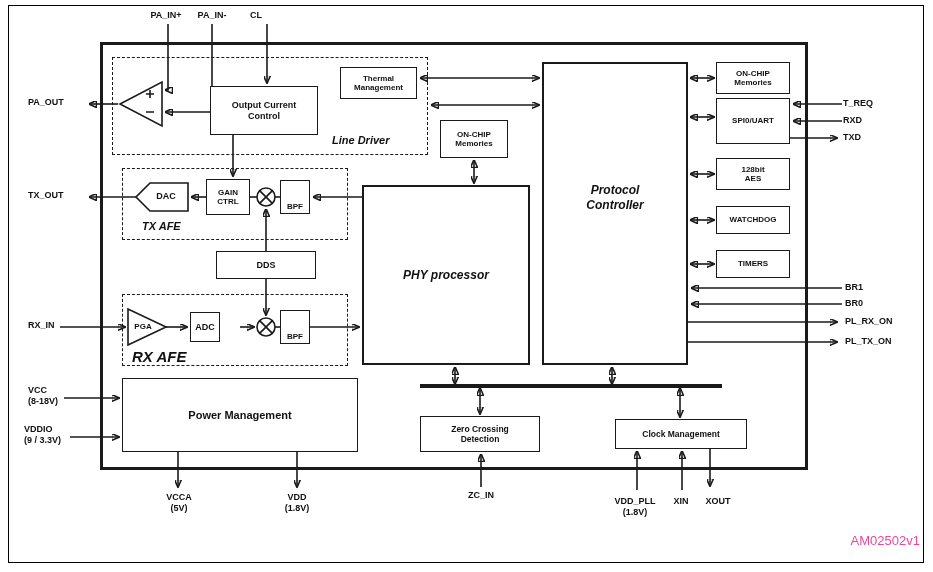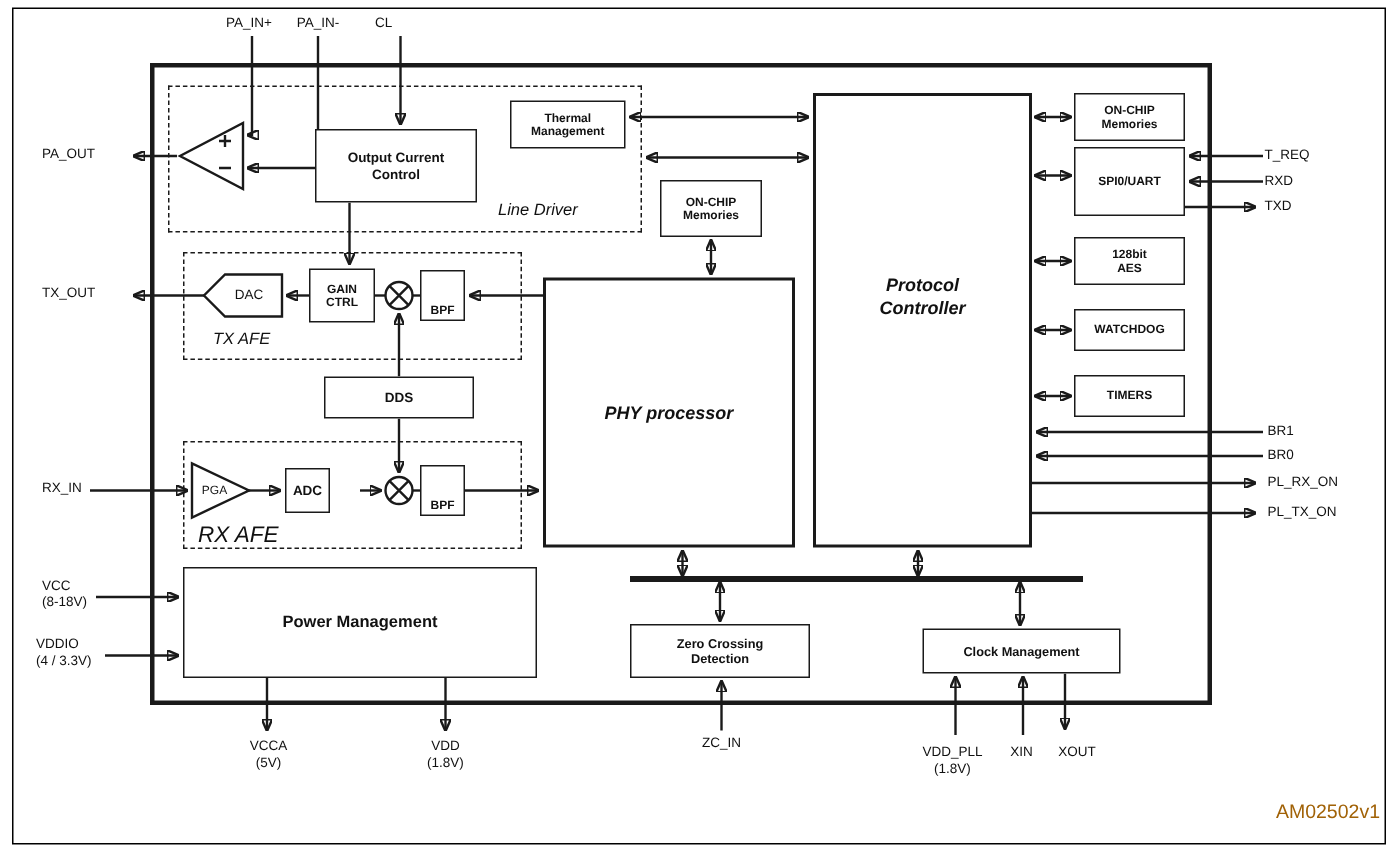--- a/index.html
+++ b/index.html
@@ -12,21 +12,21 @@
   .wires line, .wires polyline, .wires path { stroke:#1a1a1a; stroke-width:1.6; fill:none; }
   .wires .shape { fill:#fff; stroke:#1a1a1a; stroke-width:1.6; }
   .wires .bus { stroke-width:4; }
   .arr  { marker-end:url(#ah); }
   .darr { marker-start:url(#ah); marker-end:url(#ah); }
 
   .box { position:absolute; border:1.5px solid #1a1a1a; background:#fff; display:flex;
          align-items:center; justify-content:center; text-align:center; font-weight:bold;
          line-height:1.18; }
   .dashed { position:absolute; border:1.5px dashed #1a1a1a; background:transparent; }
-  .lbl { position:absolute; font-weight:normal; font-size:9px; white-space:nowrap; }
+  .lbl { position:absolute; font-weight:bold; font-size:9px; white-space:nowrap; }
   .it { font-style:italic; }
 
   .b-occ{left:210px;top:86px;width:108px;height:49px;font-size:9px}
   .b-occ span{display:block;width:84px}
   .b-thermal{left:340px;top:67px;width:77px;height:32px;font-size:8px}
   .b-memmid{left:440px;top:120px;width:68px;height:38px;font-size:8px}
   .b-memmid span{display:block;width:46px}
   .b-gain{left:206px;top:179px;width:44px;height:36px;font-size:8px}
   .b-bpftx{left:280px;top:180px;width:30px;height:34px;font-size:8px;align-items:flex-end;padding-bottom:2px}
   .b-dds{left:216px;top:251px;width:100px;height:28px;font-size:9px}
@@ -76,21 +76,21 @@
   .p-pltx{left:845px;top:336px}
   .p-vcca{left:156px;top:492px;width:46px;text-align:center}
   .p-vccav{left:156px;top:503px;width:46px;text-align:center}
   .p-vdd{left:274px;top:492px;width:46px;text-align:center}
   .p-vddv{left:274px;top:503px;width:46px;text-align:center}
   .p-zcin{left:458px;top:490px;width:46px;text-align:center}
   .p-vddpll{left:604px;top:496px;width:62px;text-align:center}
   .p-vddpllv{left:604px;top:507px;width:62px;text-align:center}
   .p-xin{left:666px;top:496px;width:30px;text-align:center}
   .p-xout{left:697px;top:496px;width:42px;text-align:center}
-  .wm{left:812px;top:533px;width:108px;text-align:right;font-size:13px;color:#a16207;font-weight:normal}
+  .wm{left:812px;top:533px;width:108px;text-align:right;font-size:13px;color:#ec4899;font-weight:normal}
 </style>
 </head>
 <body>
 
 <div class="stage">
   <div class="frame"></div>
   <div class="chip"></div>
 
   <svg class="wires" width="933" height="572" viewBox="0 0 933 572">
     <defs>
@@ -233,21 +233,21 @@
 
   <div class="lbl p-painp">PA_IN+</div>
   <div class="lbl p-painm">PA_IN-</div>
   <div class="lbl p-cl">CL</div>
   <div class="lbl p-paout">PA_OUT</div>
   <div class="lbl p-txout">TX_OUT</div>
   <div class="lbl p-rxin">RX_IN</div>
   <div class="lbl p-vcc">VCC</div>
   <div class="lbl p-vccr">(8-18V)</div>
   <div class="lbl p-vddio">VDDIO</div>
-  <div class="lbl p-vddior">(4 / 3.3V)</div>
+  <div class="lbl p-vddior">(9 / 3.3V)</div>
   <div class="lbl p-treq">T_REQ</div>
   <div class="lbl p-rxd">RXD</div>
   <div class="lbl p-txd">TXD</div>
   <div class="lbl p-br1">BR1</div>
   <div class="lbl p-br0">BR0</div>
   <div class="lbl p-plrx">PL_RX_ON</div>
   <div class="lbl p-pltx">PL_TX_ON</div>
   <div class="lbl p-vcca">VCCA</div>
   <div class="lbl p-vccav">(5V)</div>
   <div class="lbl p-vdd">VDD</div>

